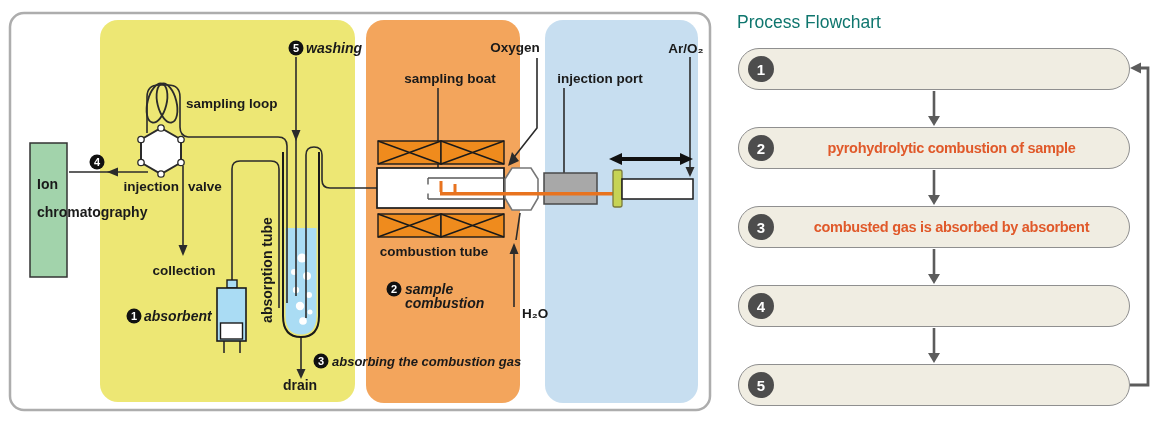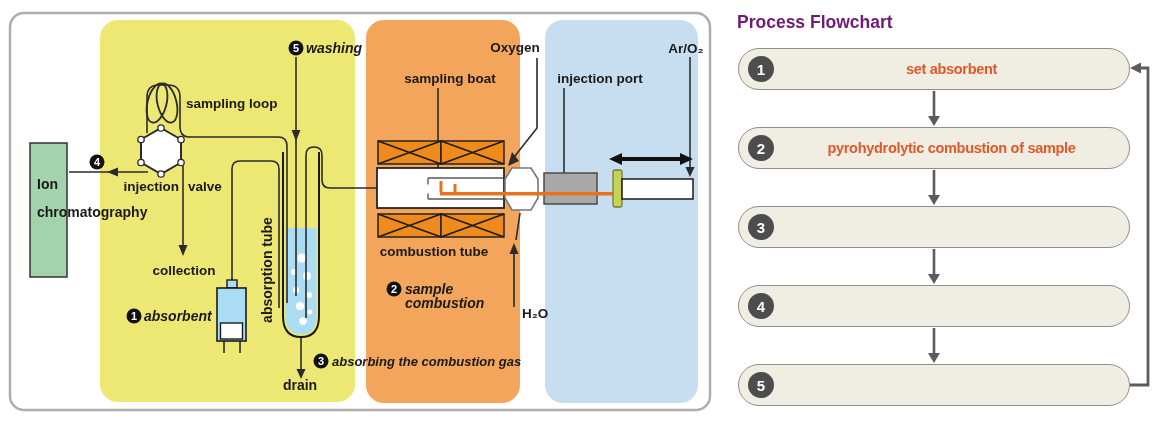--- a/index.html
+++ b/index.html
@@ -6,21 +6,21 @@
   #stage{position:relative;width:1170px;height:425px;background:#fff;overflow:hidden;
          font-family:"Liberation Sans",sans-serif;}
   svg{position:absolute;left:0;top:0;}
   
   .dlabel{font:700 13.5px "Liberation Sans",sans-serif;fill:#1a1a1a;}
   .dlabel14{font-size:14px;}
   .annot{font:italic 700 14px "Liberation Sans",sans-serif;fill:#1a1a1a;}
   .annot13{font-size:13px;}
   .badge-num{font:700 11px "Liberation Sans",sans-serif;fill:#ffffff;}
   
-  .fc-title{position:absolute;left:737px;top:12px;font-size:17.5px;font-weight:700;color:#701a75;}
+  .fc-title{position:absolute;left:737px;top:12px;font-size:17.5px;font-weight:400;color:#0f766e;}
   .pill{position:absolute;left:738px;width:392px;height:42px;border-radius:22px;
         background:#f0ede2;border:1.8px solid #8f8f8f;display:flex;align-items:center;
         box-sizing:border-box;}
   .stepnum{width:26px;height:26px;border-radius:50%;background:#4d4d4d;color:#fff;
            font-weight:700;font-size:15px;display:flex;align-items:center;justify-content:center;
            margin-left:9px;flex:0 0 auto;}
   .steplabel{flex:1;text-align:center;color:#e0592a;font-weight:700;font-size:14.5px;
              letter-spacing:-0.3px;white-space:nowrap;}
 </style>
 </head>
@@ -172,28 +172,28 @@
       <text x="600" y="83" text-anchor="middle" class="dlabel">injection port</text>
       <text x="522" y="318" class="dlabel">H₂O</text>
       <text x="686" y="53" text-anchor="middle" class="dlabel">Ar/O₂</text>
     </g>
   </svg>
 
   <div class="fc-title">Process Flowchart</div>
 
   <div class="pill" style="top:48px">
     <div class="stepnum">1</div>
-    <div class="steplabel">set absorbent</div>
   </div>
   <div class="pill" style="top:127px">
     <div class="stepnum">2</div>
     <div class="steplabel">pyrohydrolytic combustion of sample</div>
   </div>
   <div class="pill" style="top:206px">
     <div class="stepnum">3</div>
+    <div class="steplabel">combusted gas is absorbed by absorbent</div>
   </div>
   <div class="pill" style="top:285px">
     <div class="stepnum">4</div>
   </div>
   <div class="pill" style="top:364px">
     <div class="stepnum">5</div>
   </div>
 
   <svg width="1170" height="425" viewBox="0 0 1170 425" style="pointer-events:none">
     <g stroke="#5c5c5c" stroke-width="2.6" fill="#5c5c5c">

